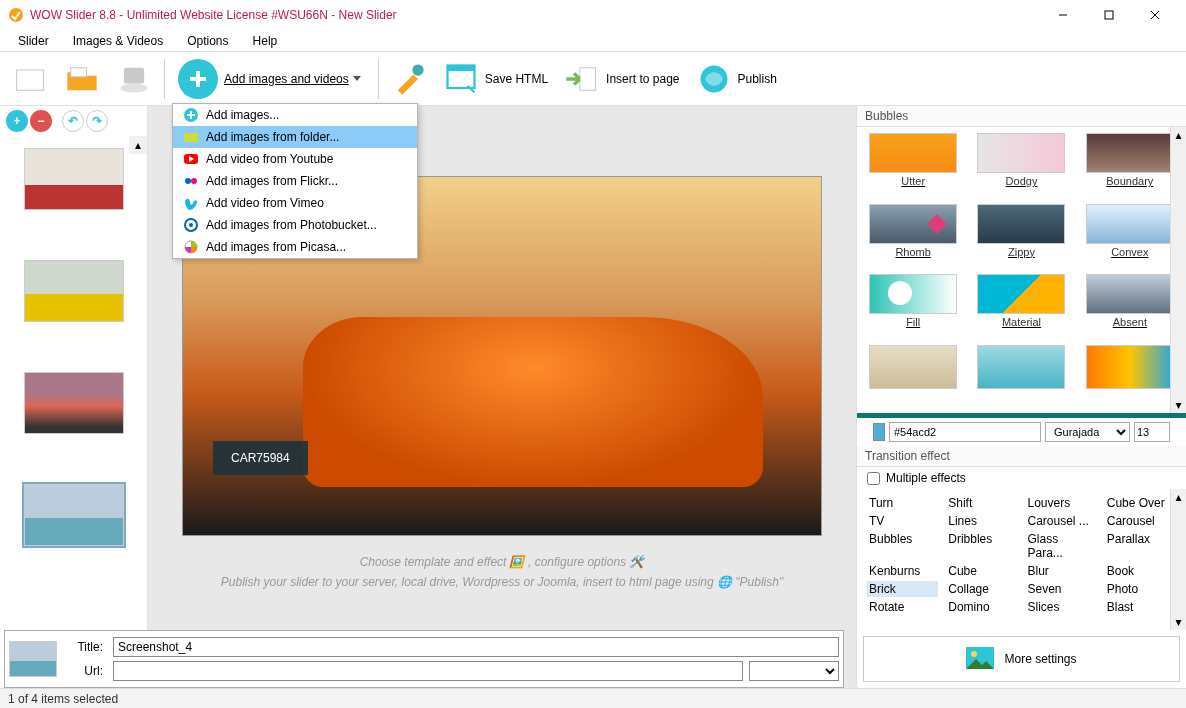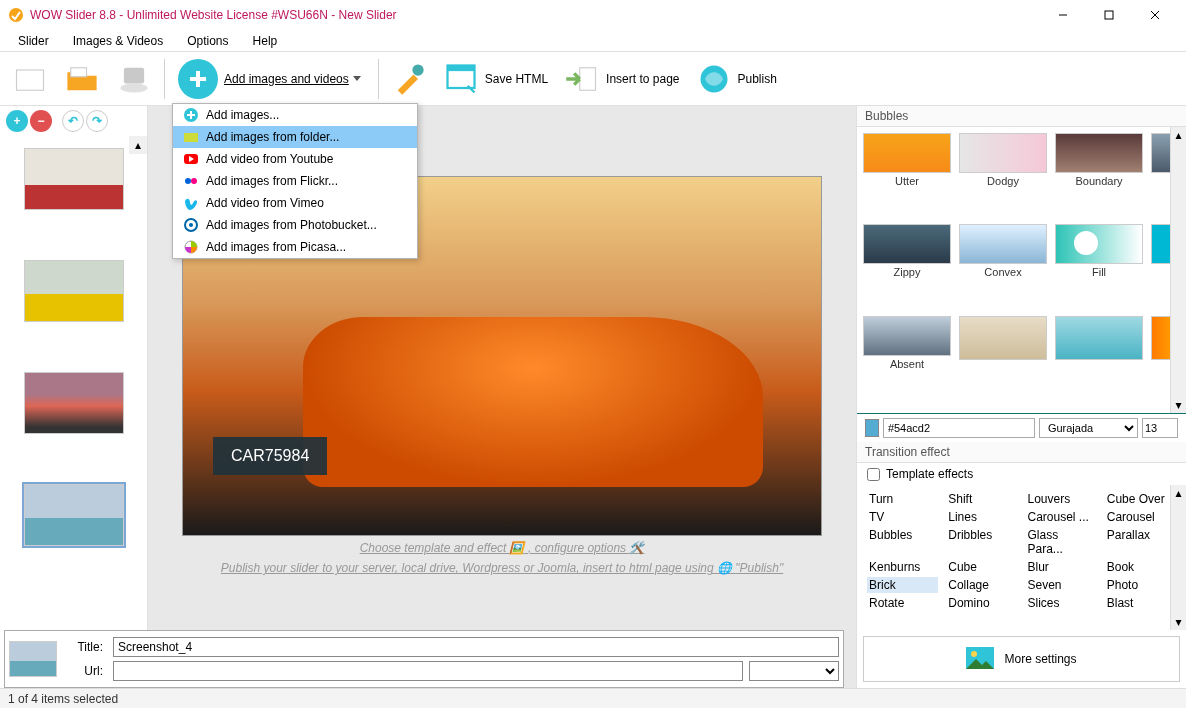--- a/index.html
+++ b/index.html
@@ -35,38 +35,38 @@
 .thumb-scroll-up, .thumb-scroll-down { position: absolute; right: 0; width: 18px; height: 18px; background: #f0f0f0; display: flex; align-items: center; justify-content: center; cursor: pointer; }
 .thumb-scroll-up { top: 0; }
 .thumb-scroll-down { bottom: 0; }
 .thumb { width: 100px; height: 62px; margin: 8px auto 50px auto; border: 1px solid #ccc; display: block; }
 .thumb.selected { outline: 2px solid #7aa7d6; }
 
 .center-col { flex: 1; background: #e8e8e8; position: relative; display: flex; flex-direction: column; align-items: center; justify-content: flex-start; padding-top: 70px; }
 .preview { width: 640px; height: 360px; background: #333; position: relative; border: 1px solid #999; overflow: hidden; }
 .preview-img { width: 100%; height: 100%; background: linear-gradient(180deg, #f2d089 0%, #d8995a 35%, #c85b1a 60%, #1a1a1a 100%); position: relative; }
 .car-body { position: absolute; left: 120px; top: 140px; width: 460px; height: 170px; background: radial-gradient(ellipse at 50% 30%, #ff8a2a, #cc4b00 70%); border-radius: 60px 120px 20px 20px / 50px 80px 20px 20px; }
-.caption-box { position: absolute; left: 30px; bottom: 60px; background: rgba(30,50,60,0.9); color: #fff; padding: 10px 18px; font-size: 16px; }
-.hint-area { padding: 2px 40px; text-align: center; color: #999; font-style: italic; line-height: 1.7; text-decoration: underline; }
+.caption-box { position: absolute; left: 30px; bottom: 60px; background: rgba(30,50,60,0.9); color: #fff; padding: 10px 18px; font-size: 12px; }
+.hint-area { padding: 16px 40px; text-align: center; color: #999; font-style: italic; line-height: 1.7; }
 
 
 .dropdown { position: absolute; top: 0px; left: 0px; width: 246px; background: #fff; border: 1px solid #b5b5b5; box-shadow: 2px 2px 6px rgba(0,0,0,0.2); z-index: 100; }
 .dd-item { display: flex; align-items: center; height: 22px; padding: 0 10px; gap: 7px; cursor: pointer; }
 .dd-item.highlight { background: #8ccaf7; }
 .dd-ico { width: 16px; height: 16px; display: flex; align-items: center; justify-content: center; }
 
 .right-col { width: 330px; border-left: 1px solid #e0e0e0; display: flex; flex-direction: column; overflow: hidden; }
 .panel-title { padding: 3px 8px; color: #555; border-bottom: 1px solid #e0e0e0; background: #fafafa; }
-.template-grid { flex: 0 0 auto; padding: 6px; display: grid; grid-template-columns: repeat(4, 1fr); gap: 0 8px; overflow-y: auto; height: 286px; }
+.template-grid { flex: 0 0 auto; padding: 6px; display: grid; grid-template-columns: repeat(3, 1fr); gap: 0 8px; overflow-y: auto; height: 286px; text-decoration: underline; }
 .tpl { text-align: center; cursor: pointer; }
 .tpl-img { width: 88px; height: 40px; border: 1px solid #ccc; margin: 0 auto 2px auto; background: #ddd; }
 .tpl-row4 .tpl-img { height: 44px; }
 .tpl-label { font-size: 11px; color: #333; }
 
-.color-row { display: flex; align-items: center; padding: 4px 8px; gap: 4px; border-top: 1px solid #0f766e; }
+.color-row { display: flex; align-items: center; padding: 4px 16px; gap: 4px; border-top: 5px solid #0f766e; }
 .color-sw { width: 18px; height: 18px; border: 1px solid #888; }
 .color-input { flex: 1; border: 1px solid #aaa; height: 20px; padding: 0 4px; font-size: 11px; }
 .font-select { width: 130px; border: 1px solid #aaa; height: 20px; padding: 0 4px; font-size: 11px; background: #fff; }
 .spinner { width: 36px; border: 1px solid #aaa; height: 20px; padding: 0 2px; font-size: 11px; }
 
 .effects-list { display: grid; grid-template-columns: repeat(4, 1fr); gap: 2px 8px; padding: 6px 10px; font-size: 11px; overflow-y: auto; flex: 1; }
 .effects-list .eff { cursor: pointer; padding: 1px 2px; }
 .effects-list .eff.sel { background: #d9e8f7; }
 .chk-row { padding: 4px 10px; display: flex; align-items: center; gap: 6px; }
 
@@ -389,21 +389,21 @@
     <div class="color-row">
       <div class="color-sw" style="background:#54acd2"></div>
       <input class="color-input" value="#54acd2" style="">
       <select class="font-select"><option>Gurajada</option></select>
       <input class="spinner" type="text" value="13" style="">
     </div>
 
     <div class="panel-title">Transition effect</div>
     <div class="chk-row">
       <input type="checkbox" style="">
-      <span>Template effects</span>
+      <span>Multiple effects</span>
     </div>
     <div style="position:relative;flex:1;min-height:0">
       <div class="effects-list" id="effects-list">
           <div class="eff">Turn</div>
           <div class="eff">Shift</div>
           <div class="eff">Louvers</div>
           <div class="eff">Cube Over</div>
           <div class="eff">TV</div>
           <div class="eff">Lines</div>
           <div class="eff">Carousel ...</div>

